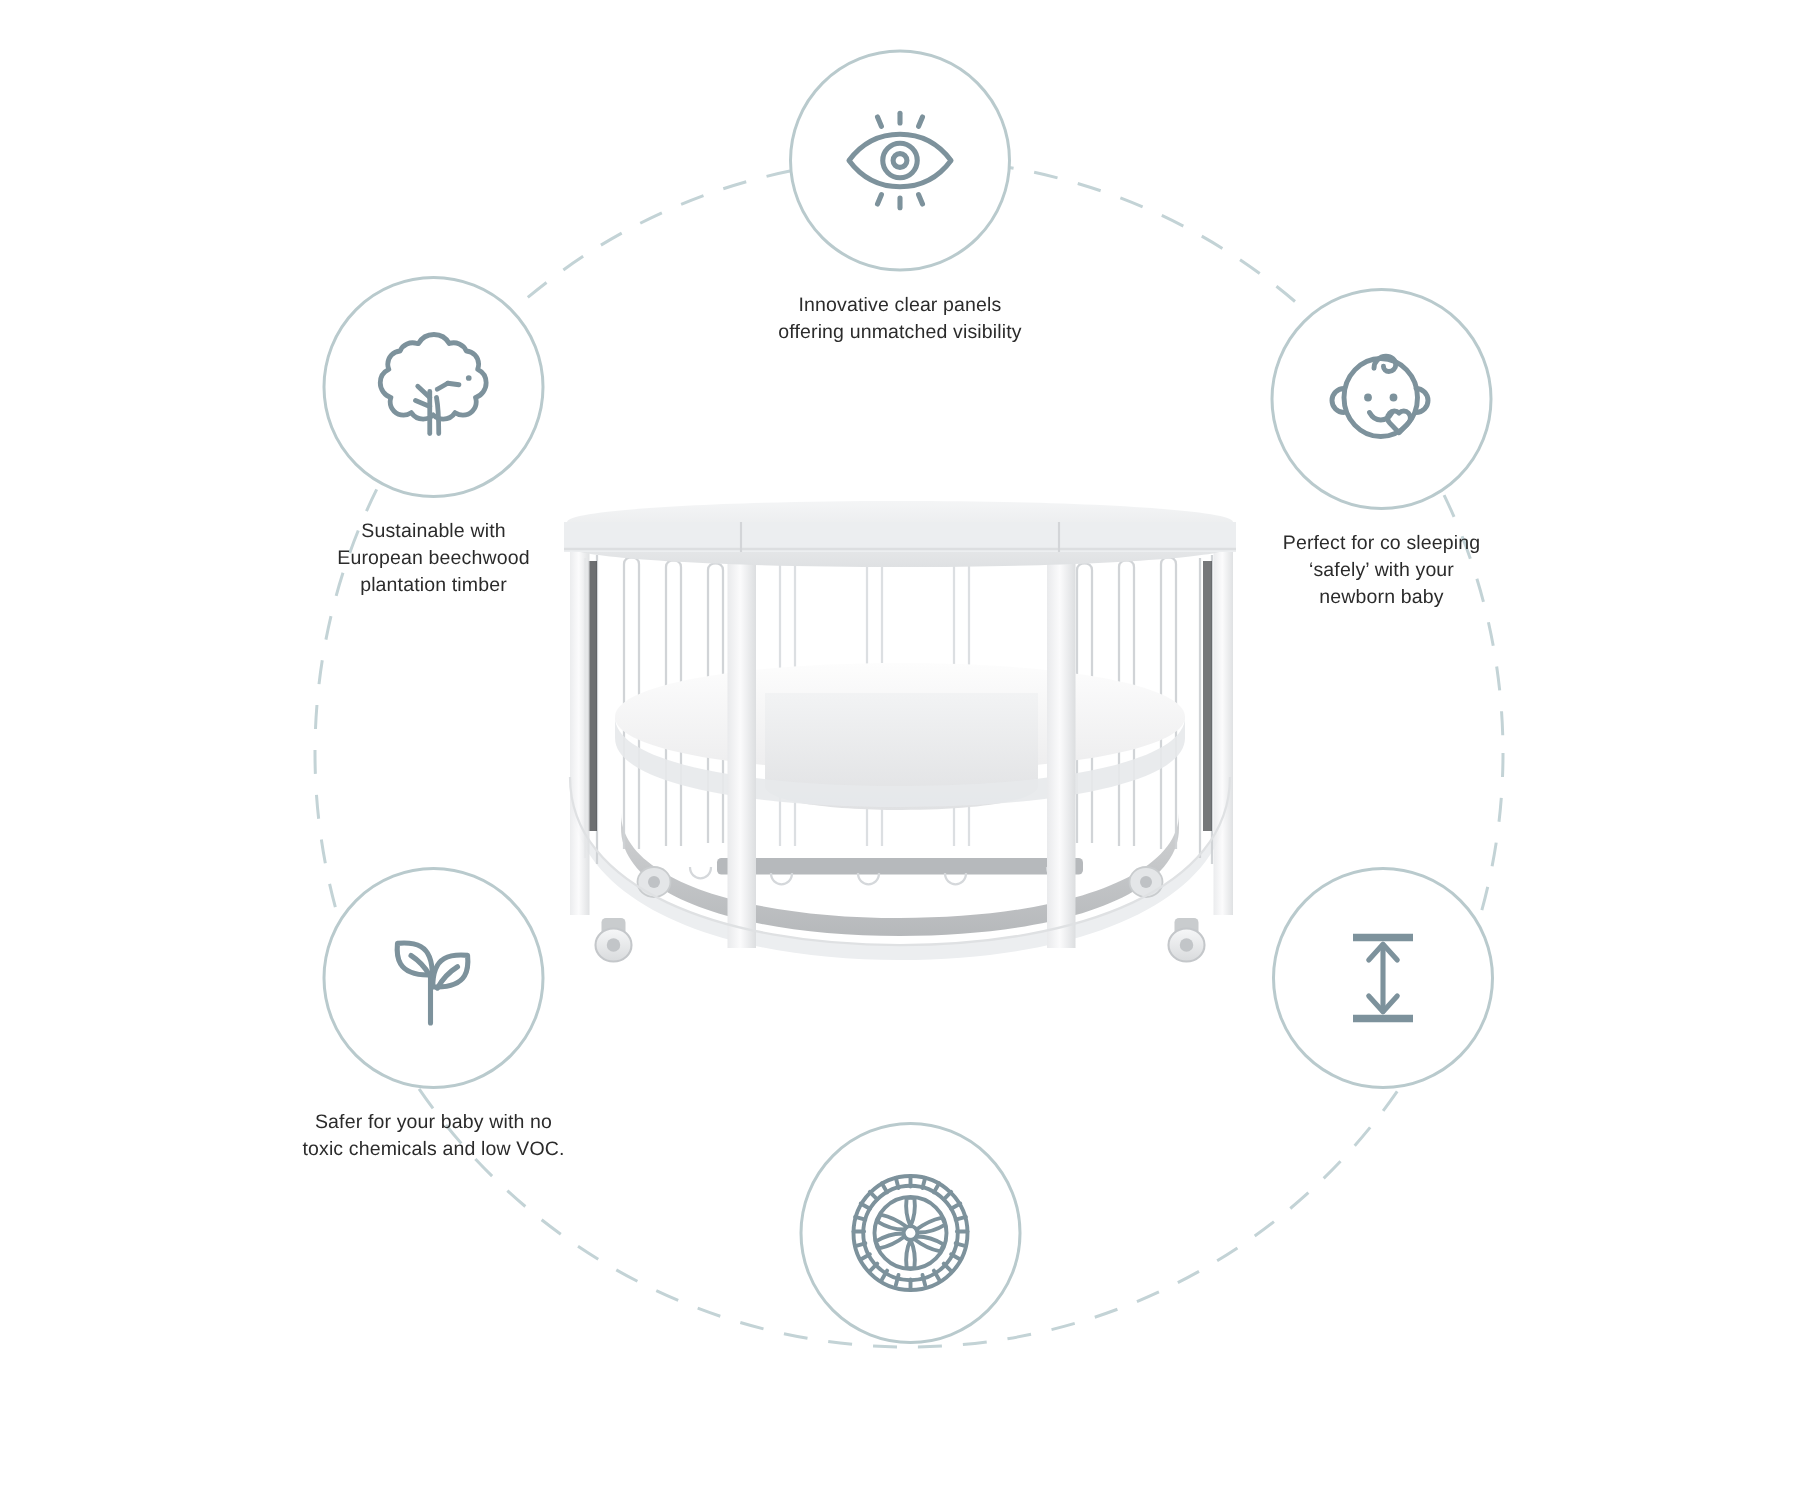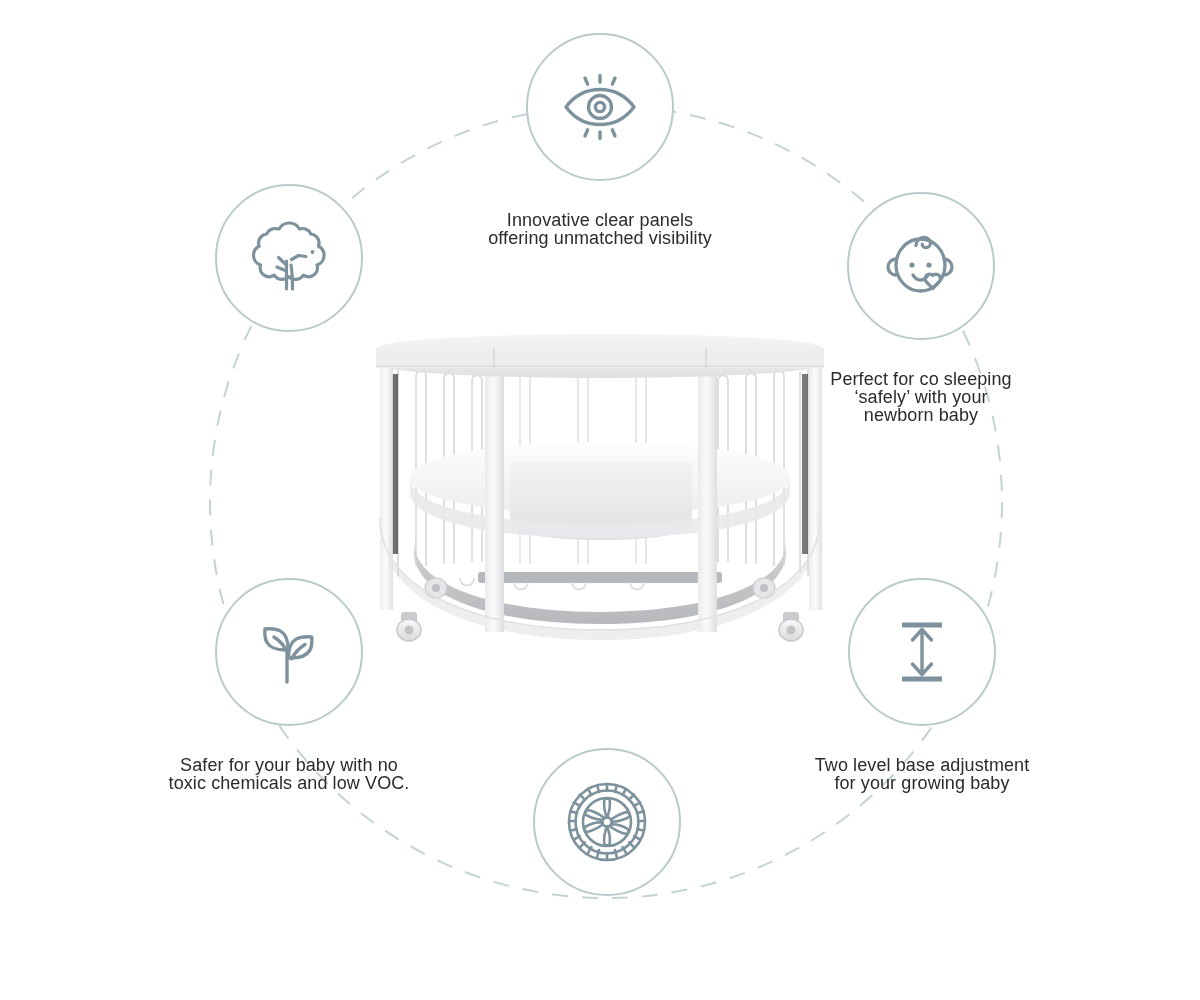--- a/index.html
+++ b/index.html
@@ -21,22 +21,22 @@
   .bubble{
     width:148px;height:148px;border-radius:50%;
     border:2px solid #b9cacd;
     background:#ffffff;
     margin:0 auto;
     display:flex;align-items:center;justify-content:center;
     box-sizing:border-box;
   }
   .bubble svg{display:block;}
   .caption{
-    margin-top:30px;
-    font-size:18px;
+    margin-top:13px;
+    font-size:13px;
     line-height:18px;
     color:#2b2b2b;
     letter-spacing:.1px;
     white-space:pre-line;
   }
 
   
   #node-visibility{left:600px;top:33px;}
   #node-sustainable{left:289px;top:184px;}
   #node-cosleep{left:921px;top:192px;}
@@ -87,20 +87,23 @@
           <path d="M46.5 80V52"></path>
           <path d="M52.5 80c0-10-.4-18-1.5-24"></path>
           <path d="M46.5 56l-8-7.5"></path>
           <path d="M51.5 50.5l7-4"></path>
           <path d="M58.5 46.5l7.5 1"></path>
           <path d="M46.5 62l-9.5-4"></path>
         </g>
         <circle cx="72.5" cy="43" r="1.9" fill="#7d929c"></circle>
       </svg>
     </div>
+    <div class="caption">Sustainable with
+European beechwood
+plantation timber</div>
   </div>
 
   <div class="feature" id="node-cosleep">
     <div class="bubble">
       <svg width="98" height="98" viewBox="0 0 98 98">
         <g fill="none" stroke="#7d929c" stroke-width="3.3" stroke-linecap="round" stroke-linejoin="round">
           <path d="M24 42c-4.4 0-8 3.6-8 8s3.6 8 8 8"></path>
           <path d="M72 42c4.4 0 8 3.6 8 8s-3.6 8-8 8"></path>
           <path d="M24 48c0-14.4 11.2-26 24.5-26S73 33.6 73 48c0 14.4-11 26-24.5 26S24 62.4 24 48z"></path>
           <path d="M44 28.5c0-4.4 3.6-8 8-8 3.6 0 6.5 2.5 6.5 5.6 0 2.6-2.1 4.6-4.6 4.6-2 0-3.6-1.6-3.6-3.5"></path>
@@ -137,22 +140,20 @@
       <svg width="96" height="96" viewBox="0 0 96 96">
         <g stroke="#7d929c" stroke-linecap="butt">
           <path d="M28 21h40" stroke-width="5"></path>
           <path d="M28 75h40" stroke-width="5"></path>
           <path d="M48 26v44" stroke-width="3.4" stroke-linecap="round"></path>
           <path d="M38.5 36L48 25.5 57.5 36" fill="none" stroke-width="3.4" stroke-linejoin="round" stroke-linecap="round"></path>
           <path d="M38.5 60L48 70.5 57.5 60" fill="none" stroke-width="3.4" stroke-linejoin="round" stroke-linecap="round"></path>
         </g>
       </svg>
     </div>
-    <div class="caption">Two level base adjustment
-for your growing baby</div>
   </div>
 
   <div class="feature" id="node-wheels">
     <div class="bubble">
       <svg width="100" height="100" viewBox="0 0 100 100">
         <g fill="none" stroke="#7d929c" stroke-width="2.6" stroke-linecap="round" stroke-linejoin="round">
           <circle cx="50" cy="50" r="38"></circle>
           <circle cx="50" cy="50" r="31.5"></circle>
           <circle cx="50" cy="50" r="24"></circle>
           <circle cx="50" cy="50" r="4.6"></circle>

